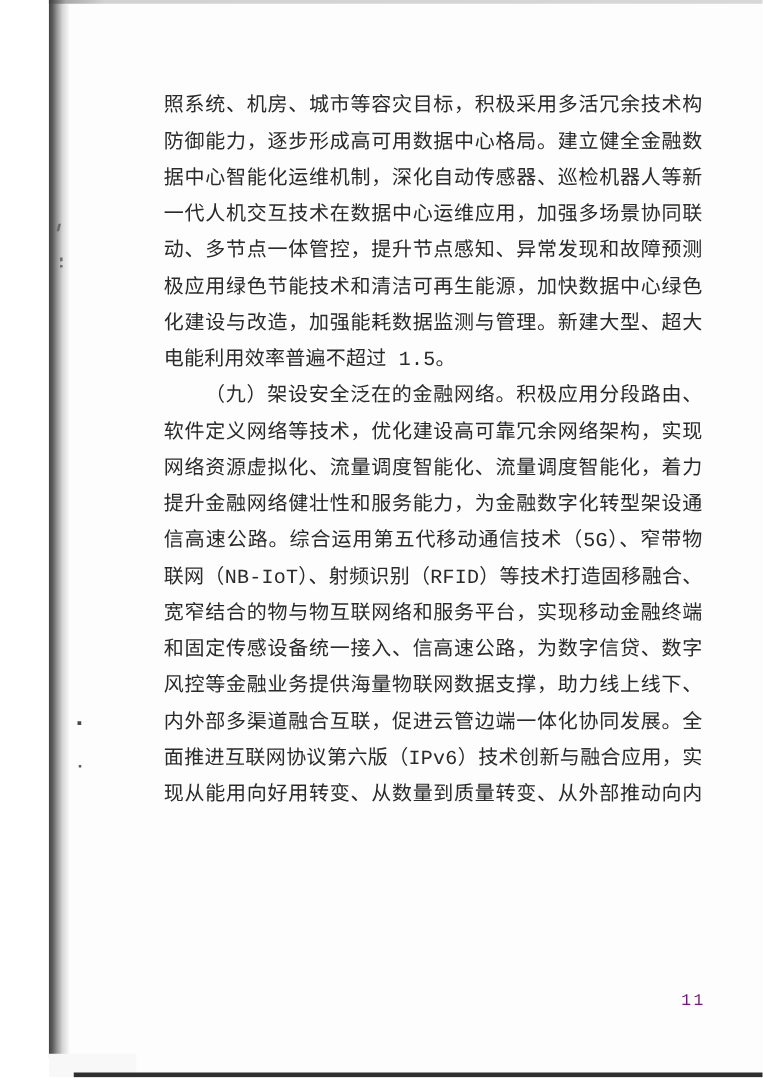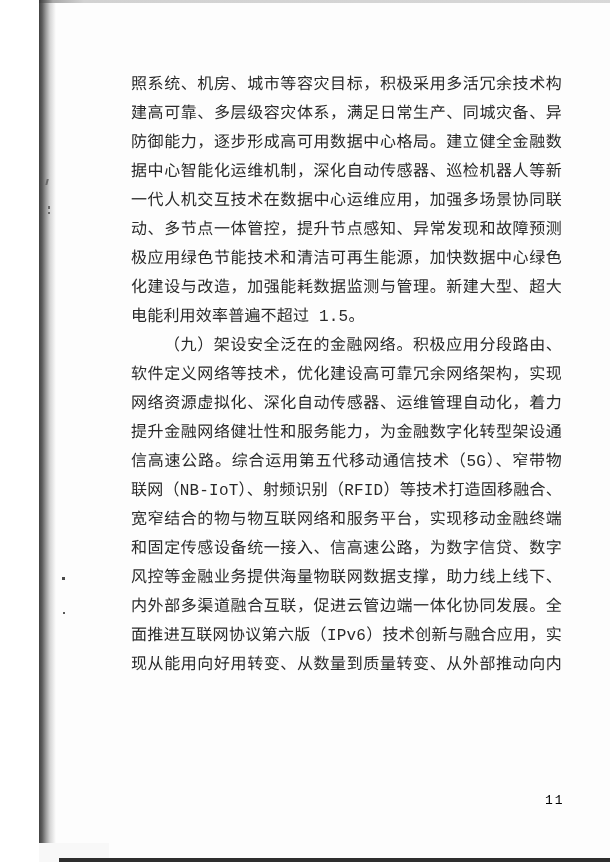--- a/index.html
+++ b/index.html
@@ -43,21 +43,21 @@
   }
 
   
   .page-number {
     position: absolute;
     left: 506px;
     top: 793px;
     width: 26px;
     font-size: 13px;
     line-height: 15px;
-    color: #000000;
+    color: #701a75;
     letter-spacing: 2px;
     text-align: left;
   }
 
   
   .edge-left {
     position: absolute;
     left: 0; top: 0;
     width: 18px; height: 846px;
     background: linear-gradient(to right,
@@ -97,32 +97,31 @@
   .speck-5 { left: 24px; top: 612px; width: 2px; height: 2px; background: #5a5a5a; }
 </style>
 </head>
 <body>
 
 <div class="page">
 
   <div class="textblock">
 
     <div class="line">照系统、机房、城市等容灾目标，积极采用多活冗余技术构</div>
-    <div class="line">建高可靠、多层级容灾体系，满足日常生产、同城灾备、异</div>
     <div class="line">防御能力，逐步形成高可用数据中心格局。建立健全金融数</div>
     <div class="line">据中心智能化运维机制，深化自动传感器、巡检机器人等新</div>
     <div class="line">一代人机交互技术在数据中心运维应用，加强多场景协同联</div>
     <div class="line">动、多节点一体管控，提升节点感知、异常发现和故障预测</div>
     <div class="line">极应用绿色节能技术和清洁可再生能源，加快数据中心绿色</div>
     <div class="line">化建设与改造，加强能耗数据监测与管理。新建大型、超大</div>
     <div class="line lastline">电能利用效率普遍不超过 1.5。</div>
 
     <div class="line indent">（九）架设安全泛在的金融网络。积极应用分段路由、</div>
     <div class="line">软件定义网络等技术，优化建设高可靠冗余网络架构，实现</div>
-    <div class="line">网络资源虚拟化、深化自动传感器、运维管理自动化，着力</div>
+    <div class="line">网络资源虚拟化、流量调度智能化、流量调度智能化，着力</div>
     <div class="line">提升金融网络健壮性和服务能力，为金融数字化转型架设通</div>
     <div class="line">信高速公路。综合运用第五代移动通信技术（5G）、窄带物</div>
     <div class="line">联网（NB-IoT）、射频识别（RFID）等技术打造固移融合、</div>
     <div class="line">宽窄结合的物与物互联网络和服务平台，实现移动金融终端</div>
     <div class="line">和固定传感设备统一接入、信高速公路，为数字信贷、数字</div>
     <div class="line">风控等金融业务提供海量物联网数据支撑，助力线上线下、</div>
     <div class="line">内外部多渠道融合互联，促进云管边端一体化协同发展。全</div>
     <div class="line">面推进互联网协议第六版（IPv6）技术创新与融合应用，实</div>
     <div class="line">现从能用向好用转变、从数量到质量转变、从外部推动向内</div>
   </div>

